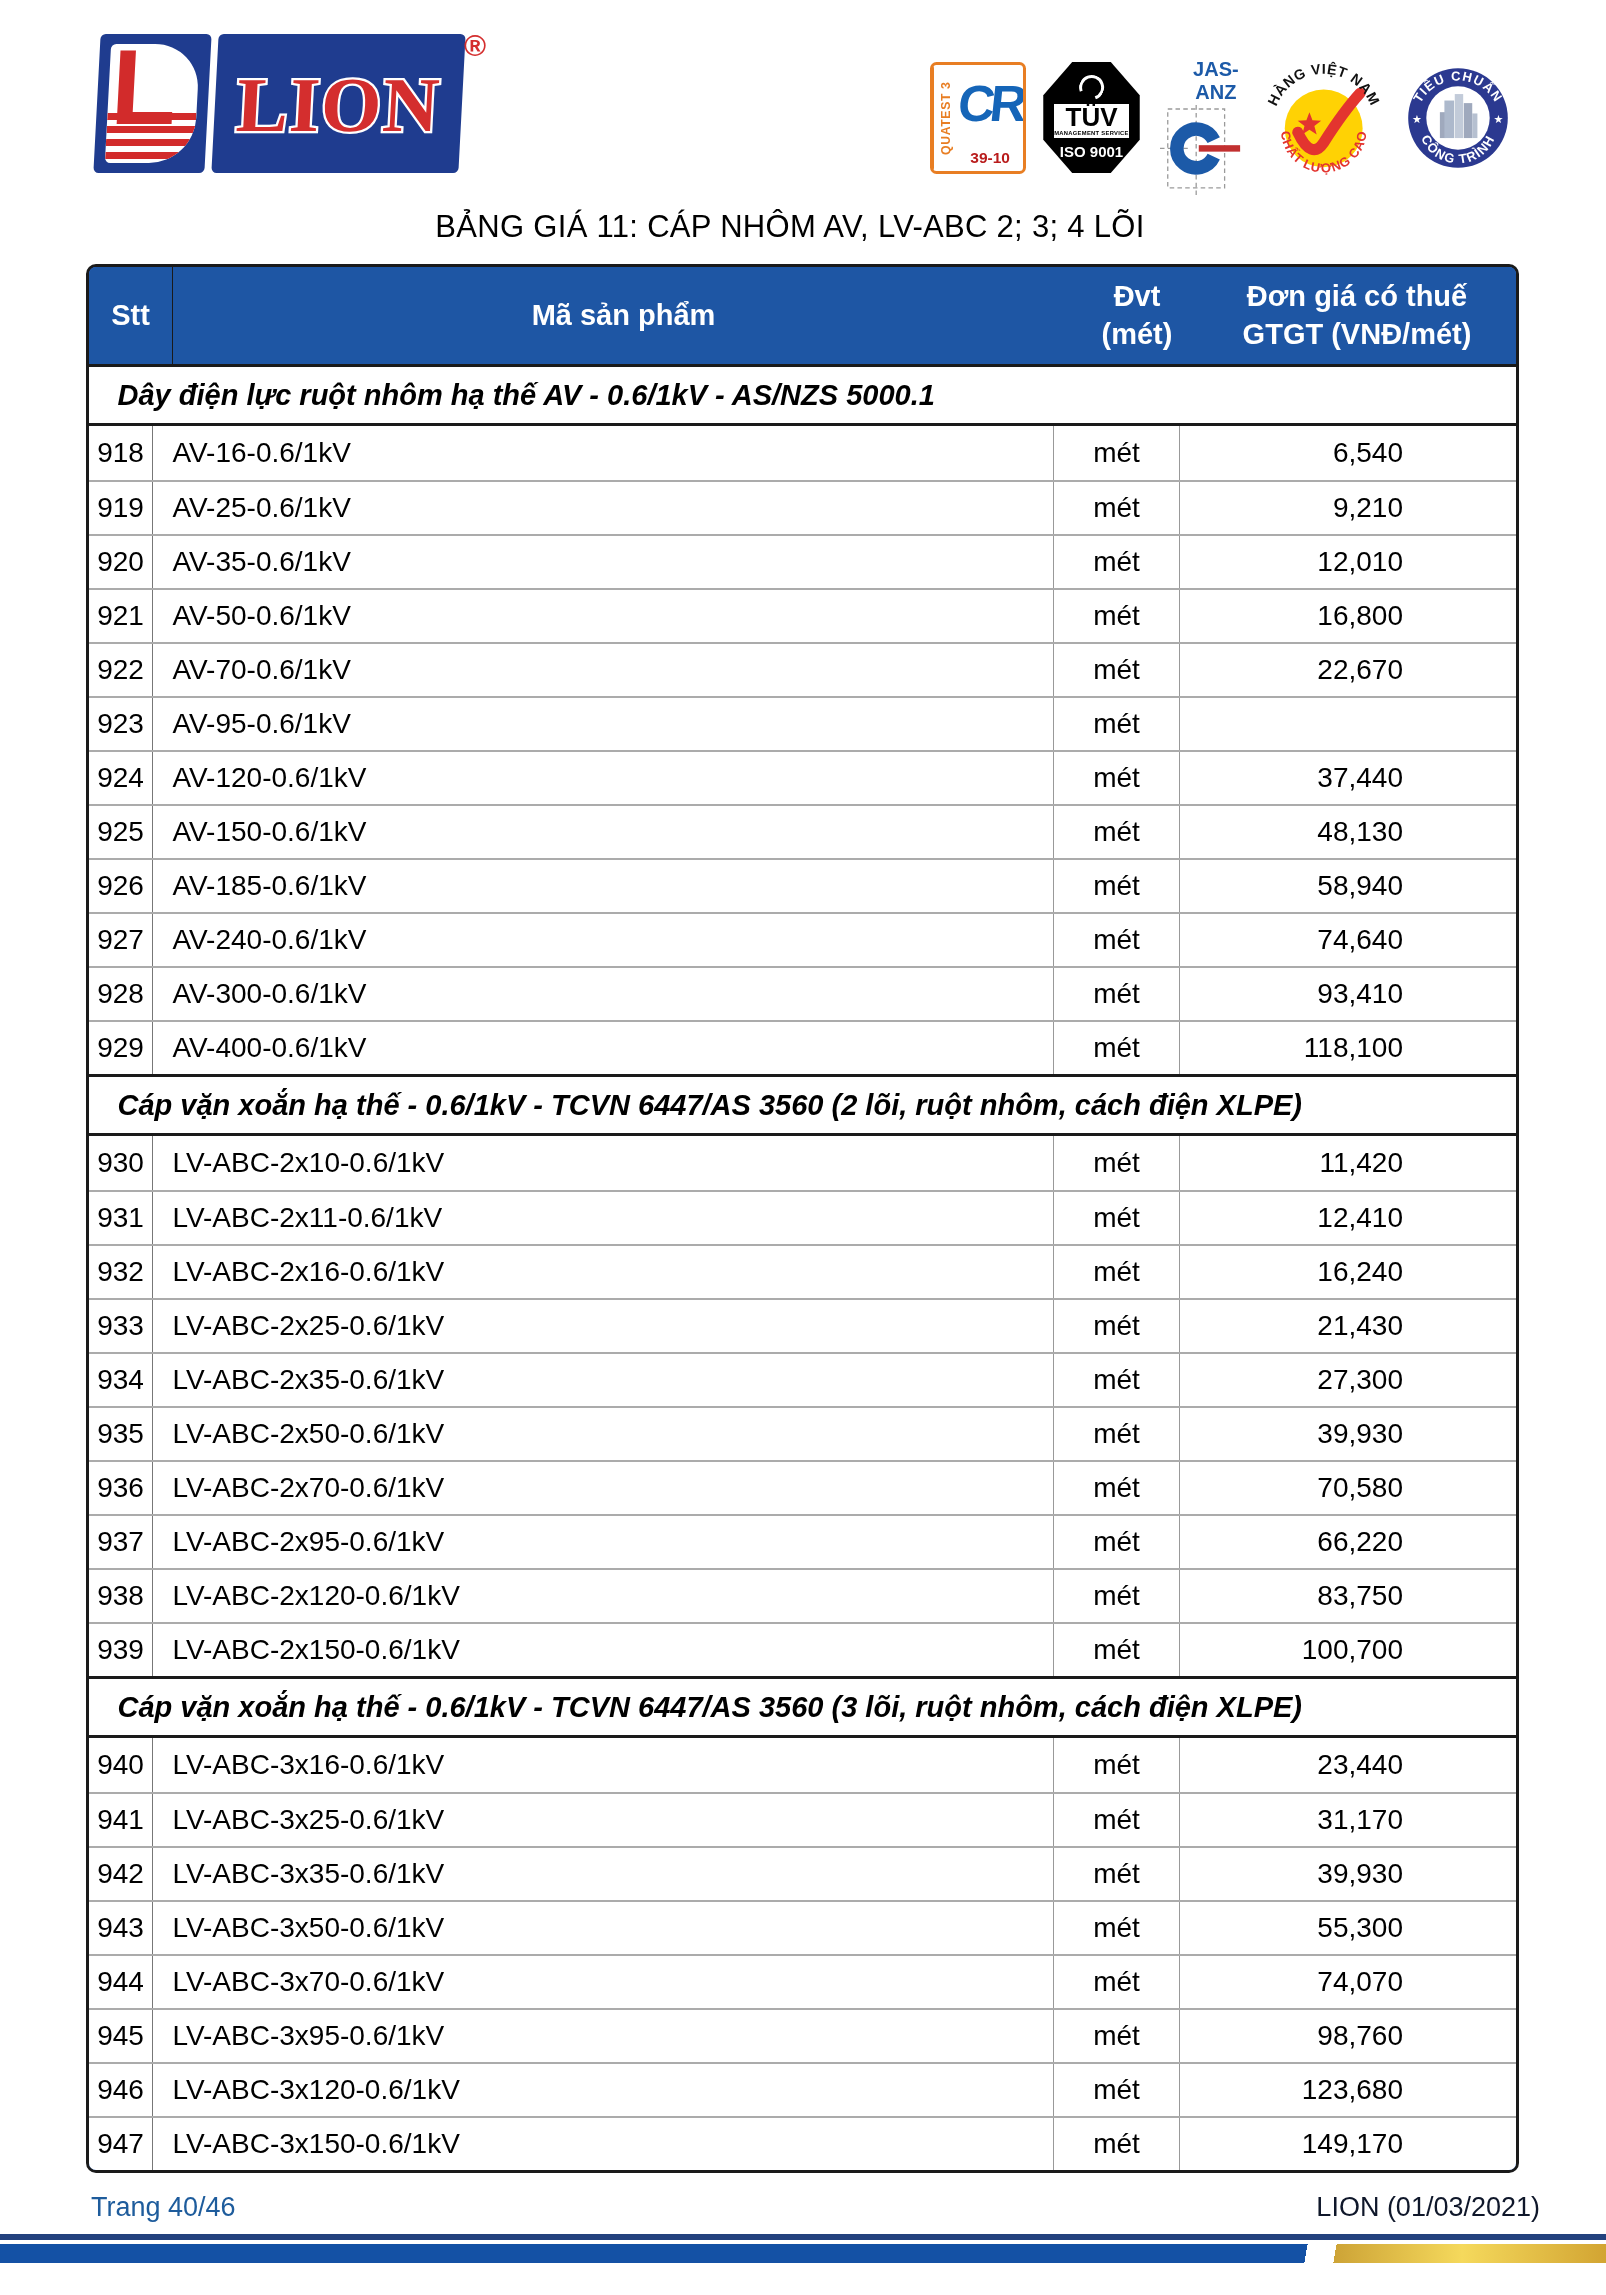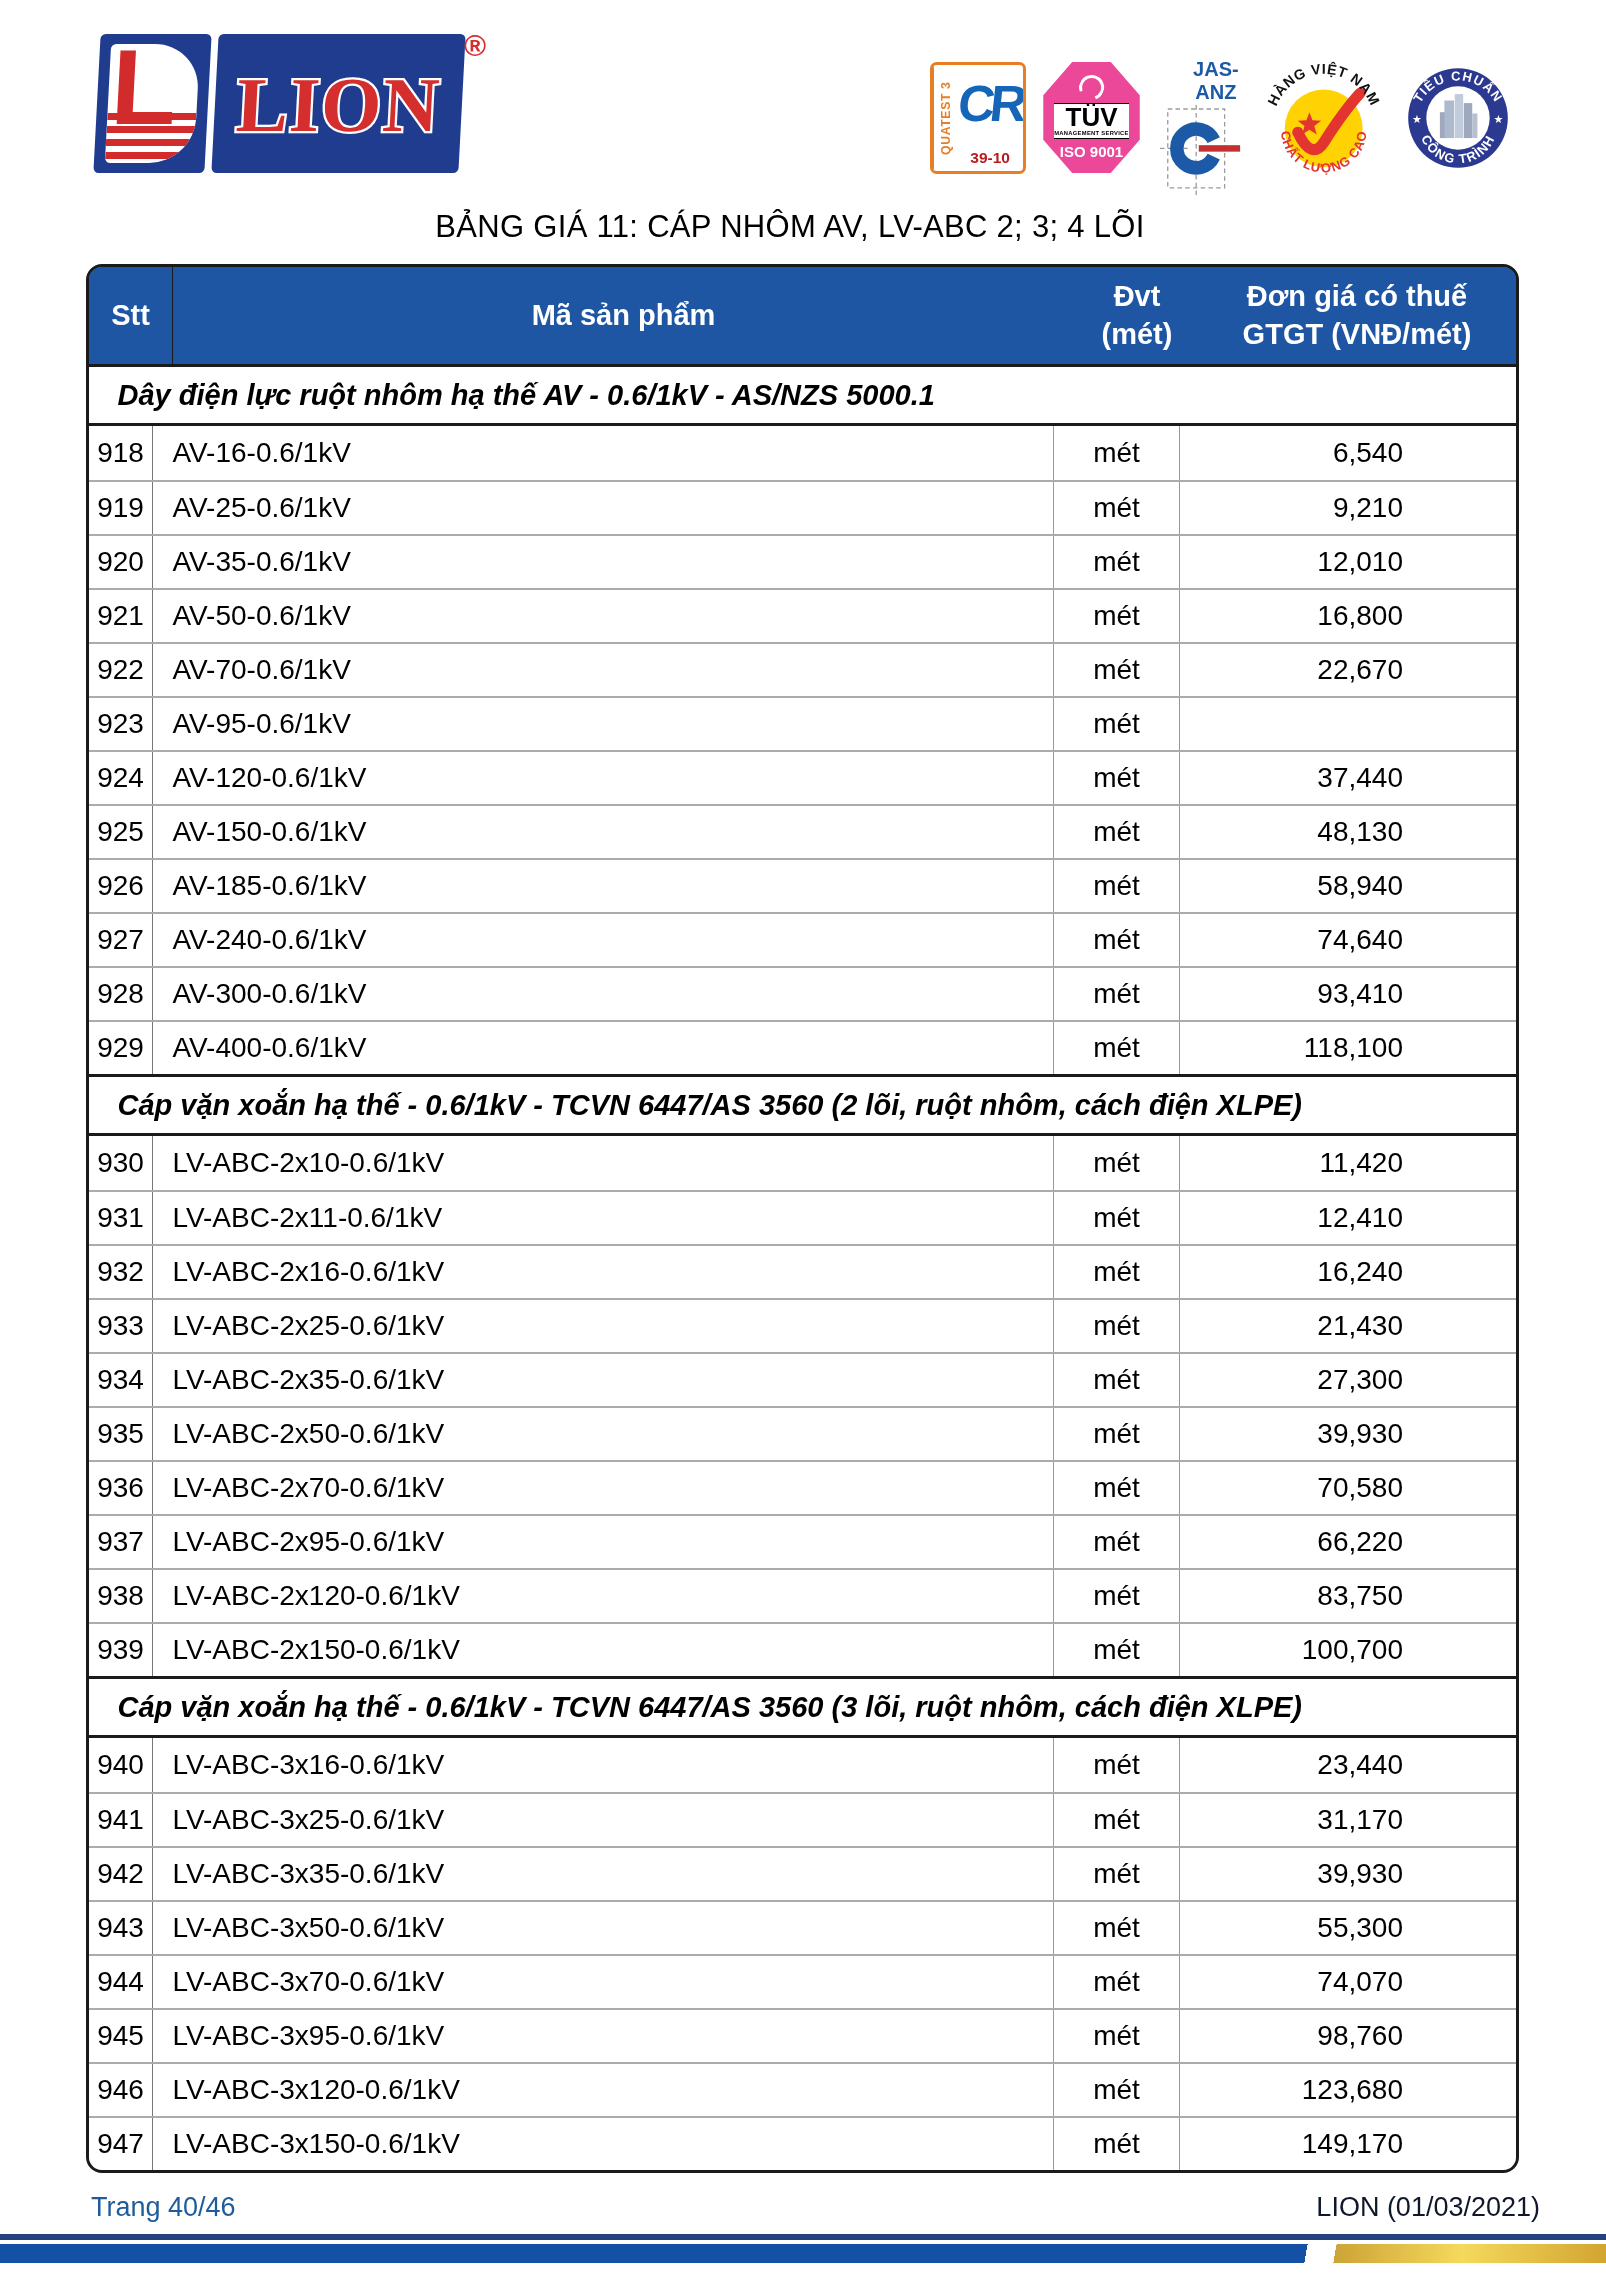--- a/index.html
+++ b/index.html
@@ -25,21 +25,21 @@
   .certs{position:absolute;left:930px;top:56px;width:583px;height:123px;display:flex;
          align-items:center;gap:17px;}
   .quatest{width:102px;height:106px;border:3.2px solid #E87E23;border-radius:6.5px;display:flex;overflow:hidden;background:#fff;}
   .q-side{width:23px;border-right:1.9px solid #E87E23;color:#E87E23;font-size:12.3px;font-weight:bold;
           writing-mode:vertical-rl;transform:rotate(180deg);display:flex;align-items:center;justify-content:center;letter-spacing:0.6px;}
   .q-main{flex:1;position:relative;}
   .q-cr{position:absolute;top:9px;left:50%;transform:translateX(-50%) skewX(-6deg);
         font-size:51px;font-weight:900;color:#1565B8;letter-spacing:-5.2px;}
   .q-code{position:absolute;bottom:3.9px;width:100%;text-align:center;font-size:15.5px;font-weight:bold;color:#b91c1c;}
 
-  .tuv{width:109px;height:111px;background:#ec4899;
+  .tuv{width:109px;height:111px;background:#000000;
        clip-path:polygon(30% 0,70% 0,100% 30%,100% 70%,70% 100%,30% 100%,0 70%,0 30%);
        display:flex;flex-direction:column;align-items:center;justify-content:center;}
   .tuv-ring{width:19.4px;height:19.4px;border:3.9px solid #fff;border-radius:50%;border-bottom-color:transparent;
             transform:rotate(25deg);margin-bottom:2.6px;}
   .tuv-band{background:#fff;width:75px;text-align:center;border-top:1.9px solid #000;border-bottom:1.9px solid #000;padding:0.6px 0 1.9px;}
   .tuv-name{font-size:26px;font-weight:900;color:#000;line-height:1;}
   .tuv-sub{font-size:5.8px;font-weight:bold;color:#000;letter-spacing:0.3px;}
   .tuv-iso{color:#fff;font-size:15px;font-weight:bold;margin-top:4.5px;}
 
   .jasanz{width:102px;height:119px;text-align:center;}
@@ -47,21 +47,21 @@
   .jasanz svg{display:block;margin:1.3px auto 0;}
 
   .hvnclc svg,.tcct svg{display:block;}
 
   
   .page-title{position:absolute;left:74px;top:209px;width:1432px;text-align:center;
               font-size:31px;font-weight:normal;letter-spacing:0.3px;}
 
   
   .price-table{position:absolute;left:86px;top:264px;width:1433px;border:3.9px solid #1a1a1a;
-               border-radius:16px;overflow:hidden;background:#3b82f6;box-sizing:border-box;}
+               border-radius:10px;overflow:hidden;background:#3b82f6;box-sizing:border-box;}
   .thead{display:flex;height:97px;background:#1E56A4;color:#fff;font-weight:bold;font-size:29px;}
   .th{display:flex;align-items:center;justify-content:center;box-sizing:border-box;text-align:center;}
   .th-stt{width:84px;border-right:1.9px solid #1a1a1a;}
   .th-product{width:901px;}
   .th-unit{width:126px;flex-direction:column;line-height:1.3;}
   .th-price{width:314px;flex-direction:column;line-height:1.3;}
 
   .section-row{display:flex;align-items:center;height:62px;box-sizing:border-box;
                border-top:3.2px solid #1a1a1a;border-bottom:3.2px solid #1a1a1a;
                padding-left:28.5px;font-size:29px;font-weight:bold;background:#fff;font-style:italic;}

